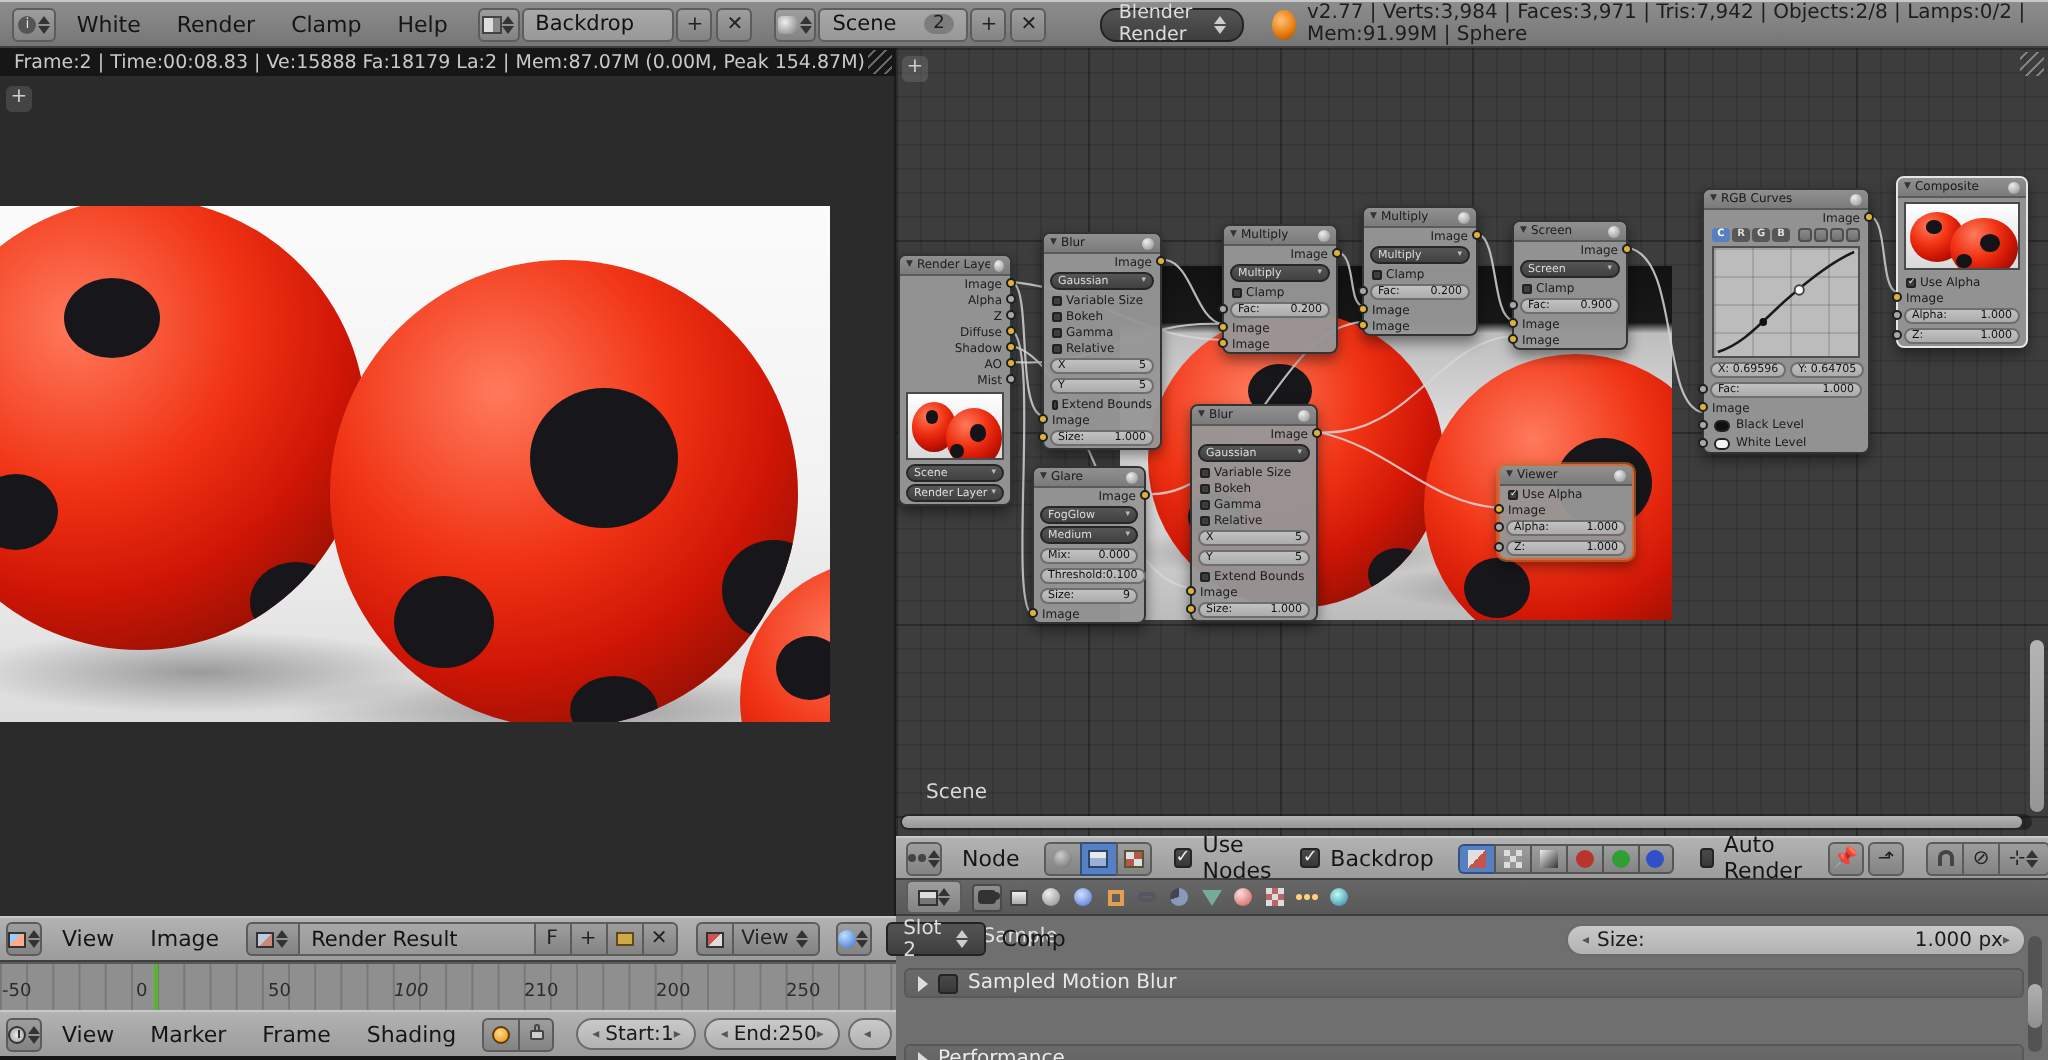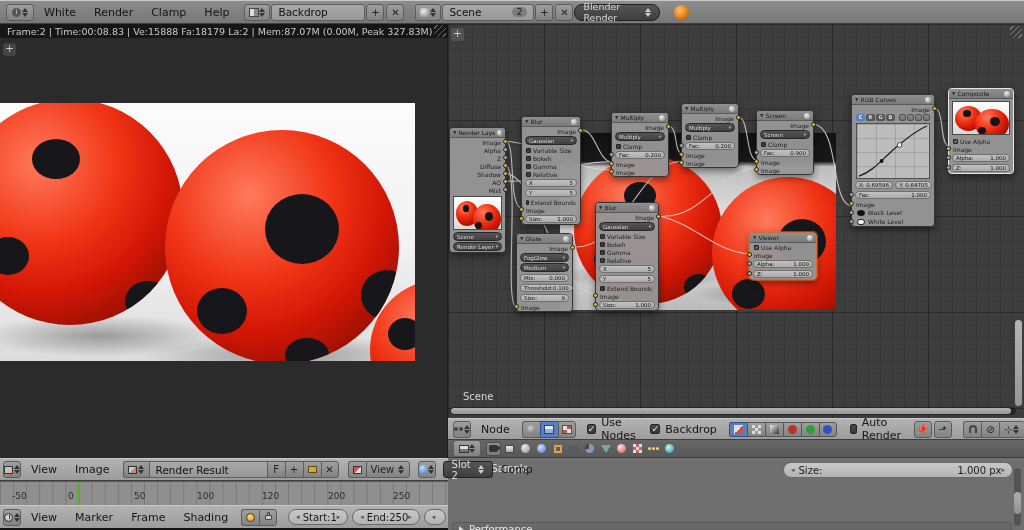--- a/index.html
+++ b/index.html
@@ -142,29 +142,30 @@
     <div class="ibtn" style="width:26px;margin-left:10px">
       <span style="width:10px;height:9px;border-radius:2px;background:radial-gradient(circle at 35% 35%,#eee,#777)"></span>
       <span class="updn dk"></span>
     </div>
     <div class="field" style="width:92px;justify-content:space-between">
       <span>Scene</span>
       <span class="badge">2</span>
     </div>
     <div class="ibtn">+</div>
     <div class="ibtn">✕</div>
-    <div class="darkdd" style="margin-left:0;width:86px;justify-content:space-between">
+    <div class="darkdd" style="margin-left:26px;width:86px;justify-content:space-between">
       <span style="font-size:9.5px">Blender Render</span>
       <span class="updn"></span>
     </div>
     <span class="logo"></span>
+    <span style="font-size:10px;color:#1d1d1d">v2.77 | Verts:3,984 | Faces:3,971 | Tris:7,942 | Objects:2/8 | Lamps:0/2 | Mem:91.99M | Sphere</span>
   </div>
 
   <div id="info-bar">
-    <span>Frame:2 | Time:00:08.83 | Ve:15888 Fa:18179 La:2 | Mem:87.07M (0.00M, Peak 327.83M)</span>
+    <span>Frame:2 | Time:00:08.83 | Ve:15888 Fa:18179 La:2 | Mem:87.07M (0.00M, Peak 154.87M)</span>
     <span class="grip" style="right:2px;top:1px"></span>
   </div>
 
   <div id="left-editor">
     <span class="plus-region" style="left:3px;top:5px">+</span>
     <div id="render-img">
       <i class="shadow" style="left:-20px;top:212px;width:240px;height:42px"></i>
       <i class="shadow" style="left:140px;top:232px;width:290px;height:40px"></i>
       <i class="sphere" style="left:-43px;top:-4px;width:226px;height:226px">
         <b class="dot" style="left:75px;top:40px;width:48px;height:40px"></b>
@@ -774,20 +775,25 @@
     <div class="prow" style="left:8px;top:5px">
       <i class="cb" style="color:transparent"></i>
         <span>Full Sample</span>
     </div>
     <div class="vpill" style="position:absolute;left:335px;top:4px;width:230px">
       <span class="arrL">◂</span>
       <span style="flex:1;padding-left:4px">Size:</span>
       <span>1.000 px</span>
       <span class="arrR">▸</span>
     </div>
+    <div class="panel" style="top:26px">
+      <span class="tri-r"></span>
+      <i class="cb" style="color:transparent;margin:0"></i>
+      <span>Sampled Motion Blur</span>
+    </div>
     <div class="panel" style="top:64px">
       <span class="tri-r"></span>
       <span>Performance</span>
     </div>
     <div class="pscroll">
         <i></i>
       </div>
   </div>
 
   <div id="img-header" class="hdr">
@@ -827,25 +833,25 @@
     </div>
     <div class="darkdd" style="margin-left:6px;width:62px;justify-content:flex-end;border-radius:3px">
       <span>Slot 2</span>
         <span class="updn"></span>
     </div>
     <span class="menu" style="padding:0 4px 0 8px">Comp</span>
   </div>
 
   <div id="tl-ruler">
     <div>
-        <span class="tick" style="left: 12px;">-50</span>
+        <span class="tick" style="left: 1px;">-50</span>
         <span class="tick" style="left: 68px;">0</span>
         <span class="tick" style="left: 134px;">50</span>
-        <span class="tick" style="left: 197px;">100</span>
-        <span class="tick" style="left: 262px;">120</span>
+        <span class="tick" style="left: 197px; font-style: italic;">100</span>
+        <span class="tick" style="left: 262px;">210</span>
         <span class="tick" style="left: 328px;">200</span>
         <span class="tick" style="left: 393px;">250</span>
       </div>
     <div class="playhead" style="left:77px"></div>
   </div>
   <div id="tl-header" class="hdr">
     <div class="ibtn" style="width:28px">
       <span class="circ" style="width:9px;height:9px;border:1px solid #333;background:radial-gradient(circle,#eee,#999);position:relative">
           <i style="position:absolute;left:4px;top:1px;width:1px;height:4px;background:#333"></i>
         </span>

